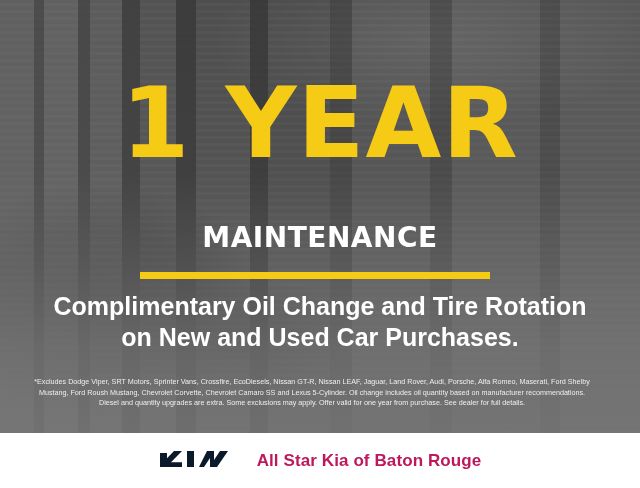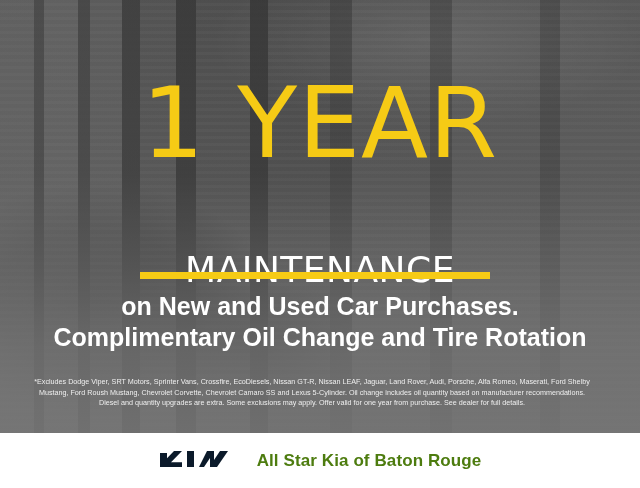--- a/index.html
+++ b/index.html
@@ -91,21 +91,21 @@
     text-align: center;
   }
 
   .headline-year {
     position: absolute;
     top: 74px;
     left: 0;
     right: 0;
     font-size: 98px;
     line-height: 1;
-    font-weight: 400;
+    font-weight: 700;
     letter-spacing: 1px;
     color: #f6cb15;
     font-family: "DejaVu Sans", sans-serif;
     white-space: nowrap;
   }
 
   .headline-sub1 {
     position: absolute;
     top: 180px;
     left: 0;
@@ -117,28 +117,27 @@
     color: #ffffff;
     font-family: "DejaVu Sans", sans-serif;
     white-space: nowrap;
   }
 
   .headline-sub2 {
     position: absolute;
     top: 224px;
     left: 0;
     right: 0;
-    font-size: 36px;
+    font-size: 28px;
     line-height: 1;
-    font-weight: 400;
+    font-weight: 700;
     letter-spacing: 0.5px;
     color: #ffffff;
     font-family: "DejaVu Sans", sans-serif;
     white-space: nowrap;
-    margin-top: 28px;
   }
 
   .divider {
     position: absolute;
     top: 272px;
     left: 140px;
     width: 350px;
     height: 7px;
     background: #f6cb15;
   }
@@ -183,21 +182,21 @@
   }
   .footer-inner {
     display: flex;
     align-items: center;
     gap: 22px;
   }
   .kia-logo { display: block; }
   .dealer-name {
     font-size: 17px;
     font-weight: 700;
-    color: #4d7c0f;
+    color: #be185d;
     font-family: "Liberation Sans", sans-serif;
     letter-spacing: 0.1px;
     white-space: nowrap;
   }
 </style>
 </head>
 <body>
 
 <div class="banner">
 
@@ -208,22 +207,22 @@
     <div class="hero-content">
 
       <div class="headline-year">1 YEAR</div>
 
 
       <div class="headline-sub2">MAINTENANCE</div>
 
       <div class="divider"></div>
 
       <div class="tagline">
+        <div>Complimentary Oil Change and Tire Rotation</div>
         <div>on New and Used Car Purchases.</div>
-        <div>Complimentary Oil Change and Tire Rotation</div>
       </div>
 
       <div class="disclaimer">
         <div>*Excludes Dodge Viper, SRT Motors, Sprinter Vans, Crossfire, EcoDiesels, Nissan GT-R, Nissan LEAF, Jaguar, Land Rover, Audi, Porsche, Alfa Romeo, Maserati, Ford Shelby</div>
         <div>Mustang, Ford Roush Mustang, Chevrolet Corvette, Chevrolet Camaro SS and Lexus 5-Cylinder. Oil change includes oil quantity based on manufacturer recommendations.</div>
         <div>Diesel and quantity upgrades are extra. Some exclusions may apply. Offer valid for one year from purchase. See dealer for full details.</div>
       </div>
 
     </div>
   </div>

